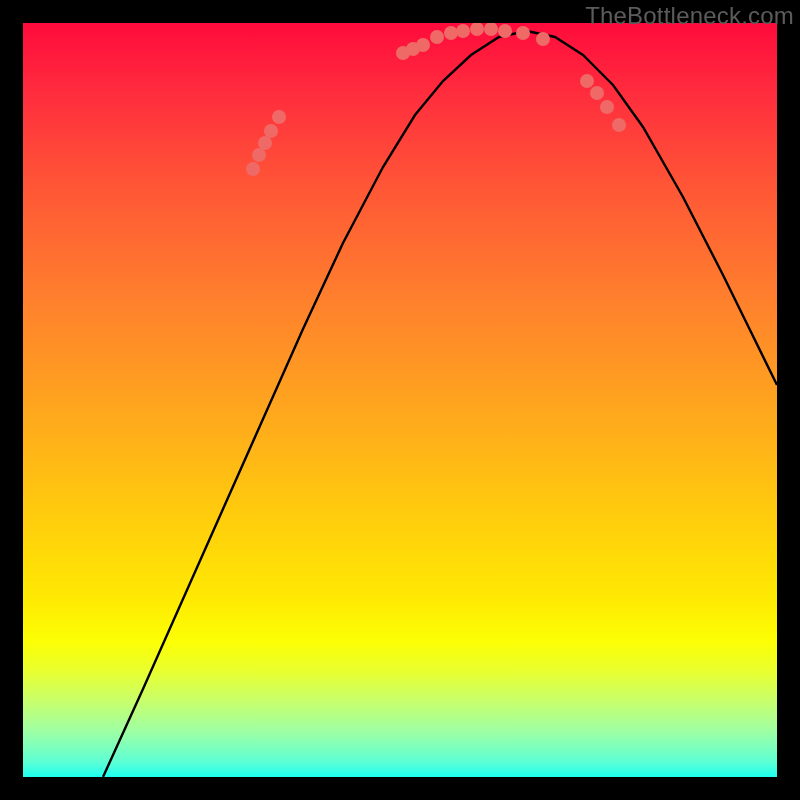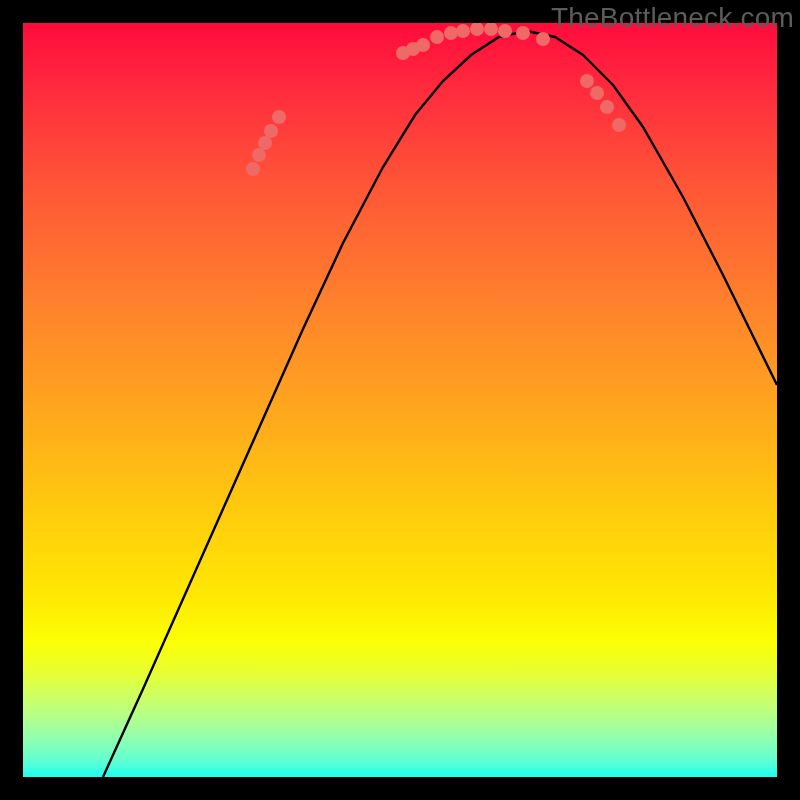--- a/index.html
+++ b/index.html
@@ -47,21 +47,21 @@
     left: 0;
     top: 0;
     width: 754px;
     height: 754px;
   }
   .watermark {
     position: absolute;
     top: 2px;
     right: 6px;
     color: #5c5c5c;
-    font-size: 28px;
+    font-size: 24px;
     font-weight: 400;
     letter-spacing: 0.2px;
     user-select: none;
   }
 </style>
 </head>
 <body>
 
 <div class="frame">
   <div class="plot-bg"></div>

